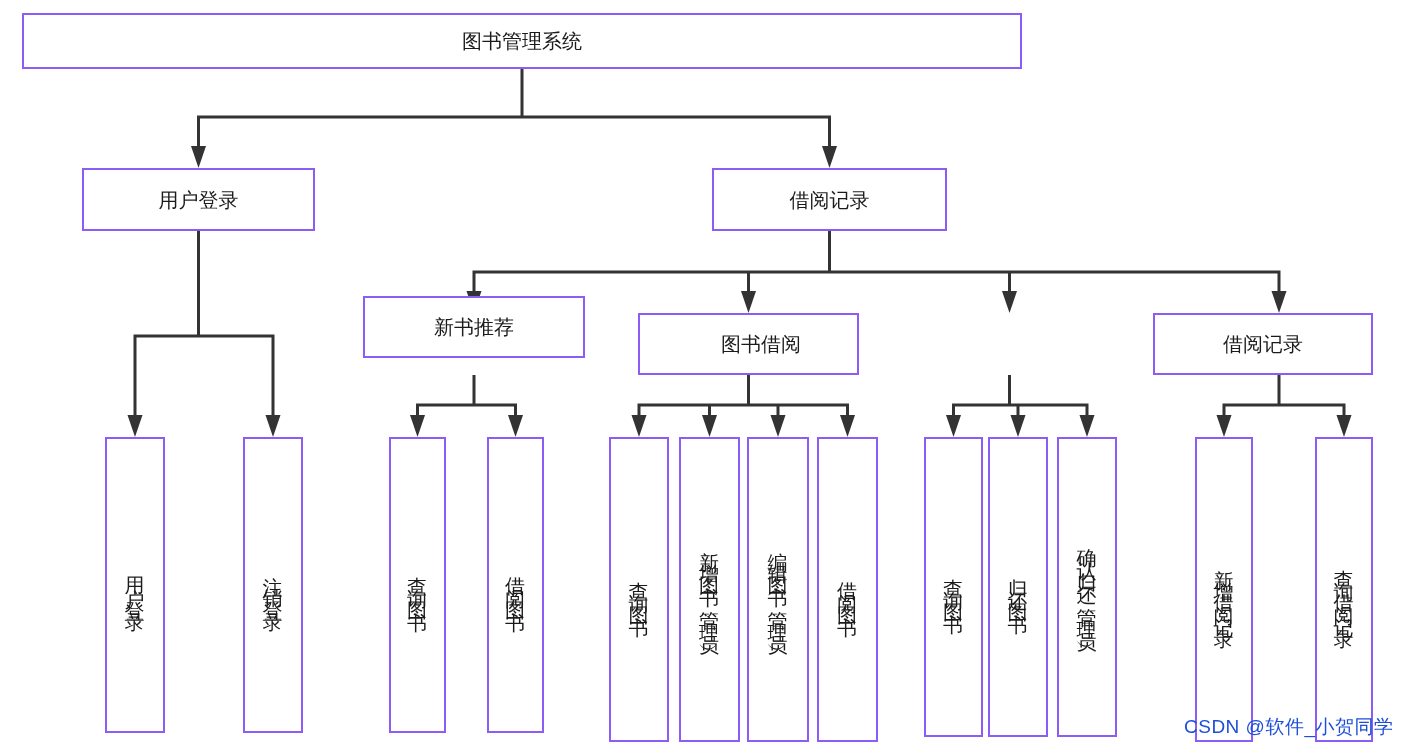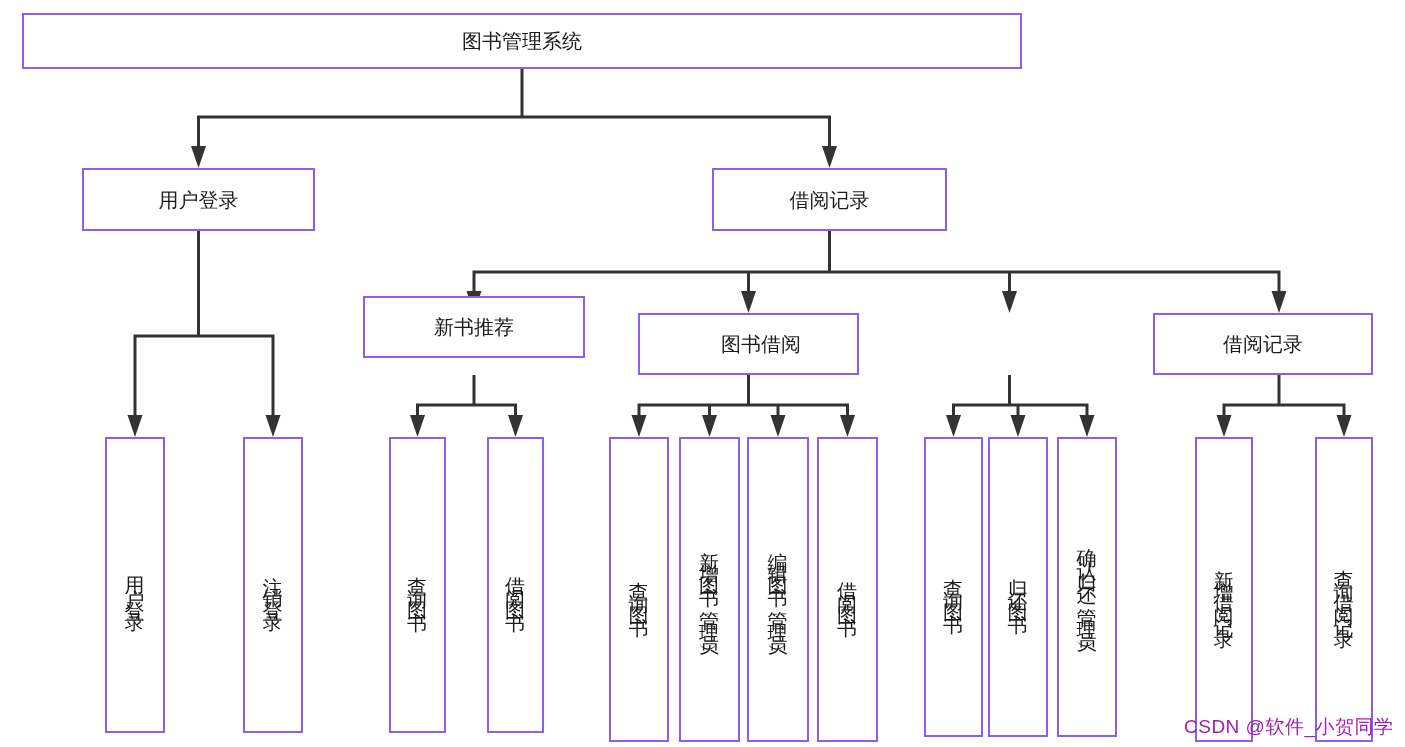--- a/index.html
+++ b/index.html
@@ -15,21 +15,21 @@
     font-size:20px; line-height:1; white-space:nowrap;
   }
   .vtext {
     writing-mode:vertical-rl;
     letter-spacing:12px;
     font-size:20px;
     white-space:normal;
   }
   .watermark {
     position:absolute; left:1184px; top:714px; z-index:3;
-    font-size:19px; color:#a21caf; letter-spacing:0.5px;
+    font-size:19px; color:#1d4ed8; letter-spacing:0.5px;
   }
 </style>
 </head>
 <body>
 
 <div class="canvas">
 
   <svg id="connectors" width="1405" height="747">
       <path d="M 522 69 V 117 M 197 117 H 831 M 198.5 117 V 150 M 829.5 117 V 150 M 198.5 231 V 336 M 133.5 336 H 274.5 M 135 336 V 419 M 273 336 V 419 M 829.5 231 V 272 M 472.5 272 H 1280.5 M 474 272 V 295 M 748.5 272 V 295 M 1009.5 272 V 295 M 1279 272 V 295 M 474 375 V 405 M 416 405 H 517 M 417.5 405 V 419 M 515.5 405 V 419 M 748.5 375 V 405 M 637.5 405 H 849 M 639 405 V 419 M 709.5 405 V 419 M 778 405 V 419 M 847.5 405 V 419 M 1009.5 375 V 405 M 952 405 H 1088.5 M 953.5 405 V 419 M 1018 405 V 419 M 1087 405 V 419 M 1279 375 V 405 M 1222.5 405 H 1345.5 M 1224 405 V 419 M 1344 405 V 419 " fill="none" stroke="#333333" stroke-width="3"></path>
       <polygon points="191,146 206,146 198.5,168" fill="#333333"></polygon>

